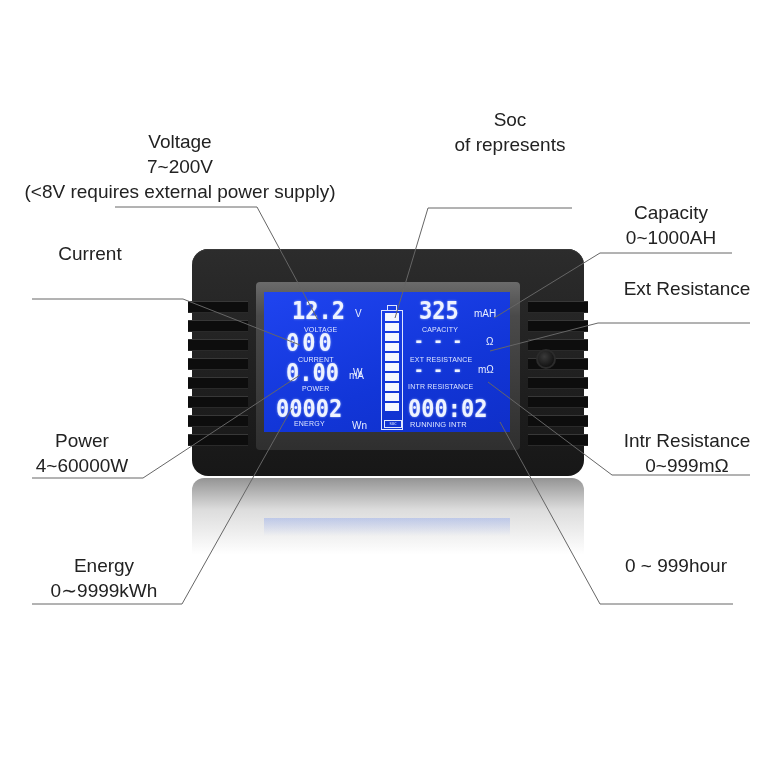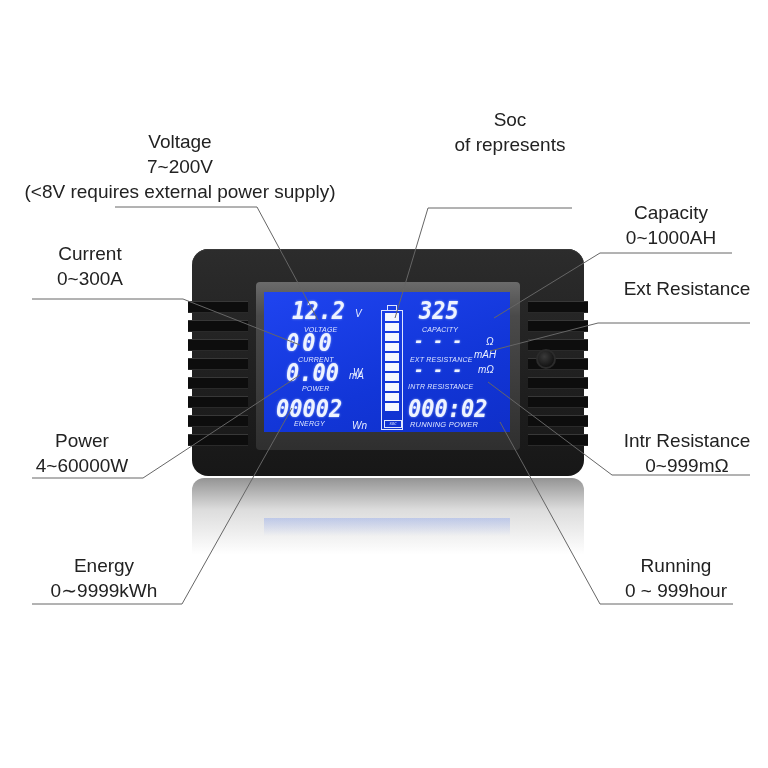--- a/index.html
+++ b/index.html
@@ -15,21 +15,20 @@
     }
     .label span { display: block; }
     svg.lines { position: absolute; left: 0; top: 0; width: 768px; height: 768px; pointer-events: none; z-index: 5; }
 
     
     .device {
       position: absolute; left: 192px; top: 249px; width: 392px; height: 227px;
       background: linear-gradient(180deg, #2c2c2c 0%, #1f1f1f 60%, #171717 100%);
       border-radius: 16px;
       box-shadow: inset 0 1px 0 #3a3a3a;
-      font-style: italic;
     }
     .grille { position: absolute; width: 60px; }
     .grille.left { left: -4px; top: 52px; }
     .grille.right { right: -4px; top: 52px; }
     .slot {
       height: 10px; margin-bottom: 7px; background: #0d0d0d;
       border-top: 1px solid #383838; border-bottom: 1px solid #2a2a2a;
     }
     .button-knob {
       position: absolute; right: 28px; top: 100px; width: 16px; height: 16px;
@@ -107,21 +106,20 @@
   </g>
 </svg>
 
 <div class="label" style="left:10px; top:129px; width:340px;">
   <span>Voltage</span>
   <span>7~200V</span>
   <span>(&lt;8V requires external power supply)</span>
 </div>
 <div class="label" style="left:30px; top:241px; width:120px;">
   <span>Current</span>
-  <span>0~300A</span>
 </div>
 <div class="label" style="left:22px; top:428px; width:120px;">
   <span>Power</span>
   <span>4~60000W</span>
 </div>
 <div class="label" style="left:34px; top:553px; width:140px;">
   <span>Energy</span>
   <span>0∼9999kWh</span>
 </div>
 <div class="label" style="left:380px; top:107px; width:260px;">
@@ -133,21 +131,20 @@
   <span>0~1000AH</span>
 </div>
 <div class="label" style="left:612px; top:276px; width:150px;">
   <span>Ext Resistance</span>
 </div>
 <div class="label" style="left:612px; top:428px; width:150px;">
   <span>Intr Resistance</span>
   <span>0~999mΩ</span>
 </div>
 <div class="label" style="left:606px; top:553px; width:140px;">
-  <span>Running</span>
   <span>0 ~ 999hour</span>
 </div>
 
 <div class="device">
   <div class="grille left">
     <div class="slot"></div>
       <div class="slot"></div>
       <div class="slot"></div>
       <div class="slot"></div>
     <div class="slot"></div>
@@ -195,31 +192,31 @@
       <div class="cell"></div>
       <div class="cell"></div>
       <div class="cell"></div>
       <div class="cell"></div>
       <div class="cell"></div>
       <div class="cell"></div>
       <div class="soc-tag">SOC</div>
     </div>
 
     <div class="seg" style="left:155px; top:8px;">325</div>
-    <div class="unit" style="left:210px; top:16px;margin-top:41px;">mAH</div>
+    <div class="unit" style="left:210px; top:16px;">mAH</div>
     <div class="cap" style="left:158px; top:34px;">CAPACITY</div>
 
     <div class="seg" style="left:150px; top:38px; font-size:16px;">- - -</div>
     <div class="unit" style="left:222px; top:44px;">Ω</div>
     <div class="cap" style="left:146px; top:64px;">EXT RESISTANCE</div>
 
     <div class="seg" style="left:150px; top:67px; font-size:16px;">- - -</div>
     <div class="unit" style="left:214px; top:72px;">mΩ</div>
     <div class="cap" style="left:144px; top:91px;">INTR RESISTANCE</div>
 
     <div class="seg" style="left:144px; top:106px;">000:02</div>
-    <div class="cap" style="left:146px; top:128px; font-size:7.5px;">RUNNING POWER</div>
+    <div class="cap" style="left:146px; top:128px; font-size:7.5px;">RUNNING INTR</div>
   </div>
 </div>
 
 <div class="reflection">
   <div class="ref-lcd"></div>
 </div>
 
 </body></html>

